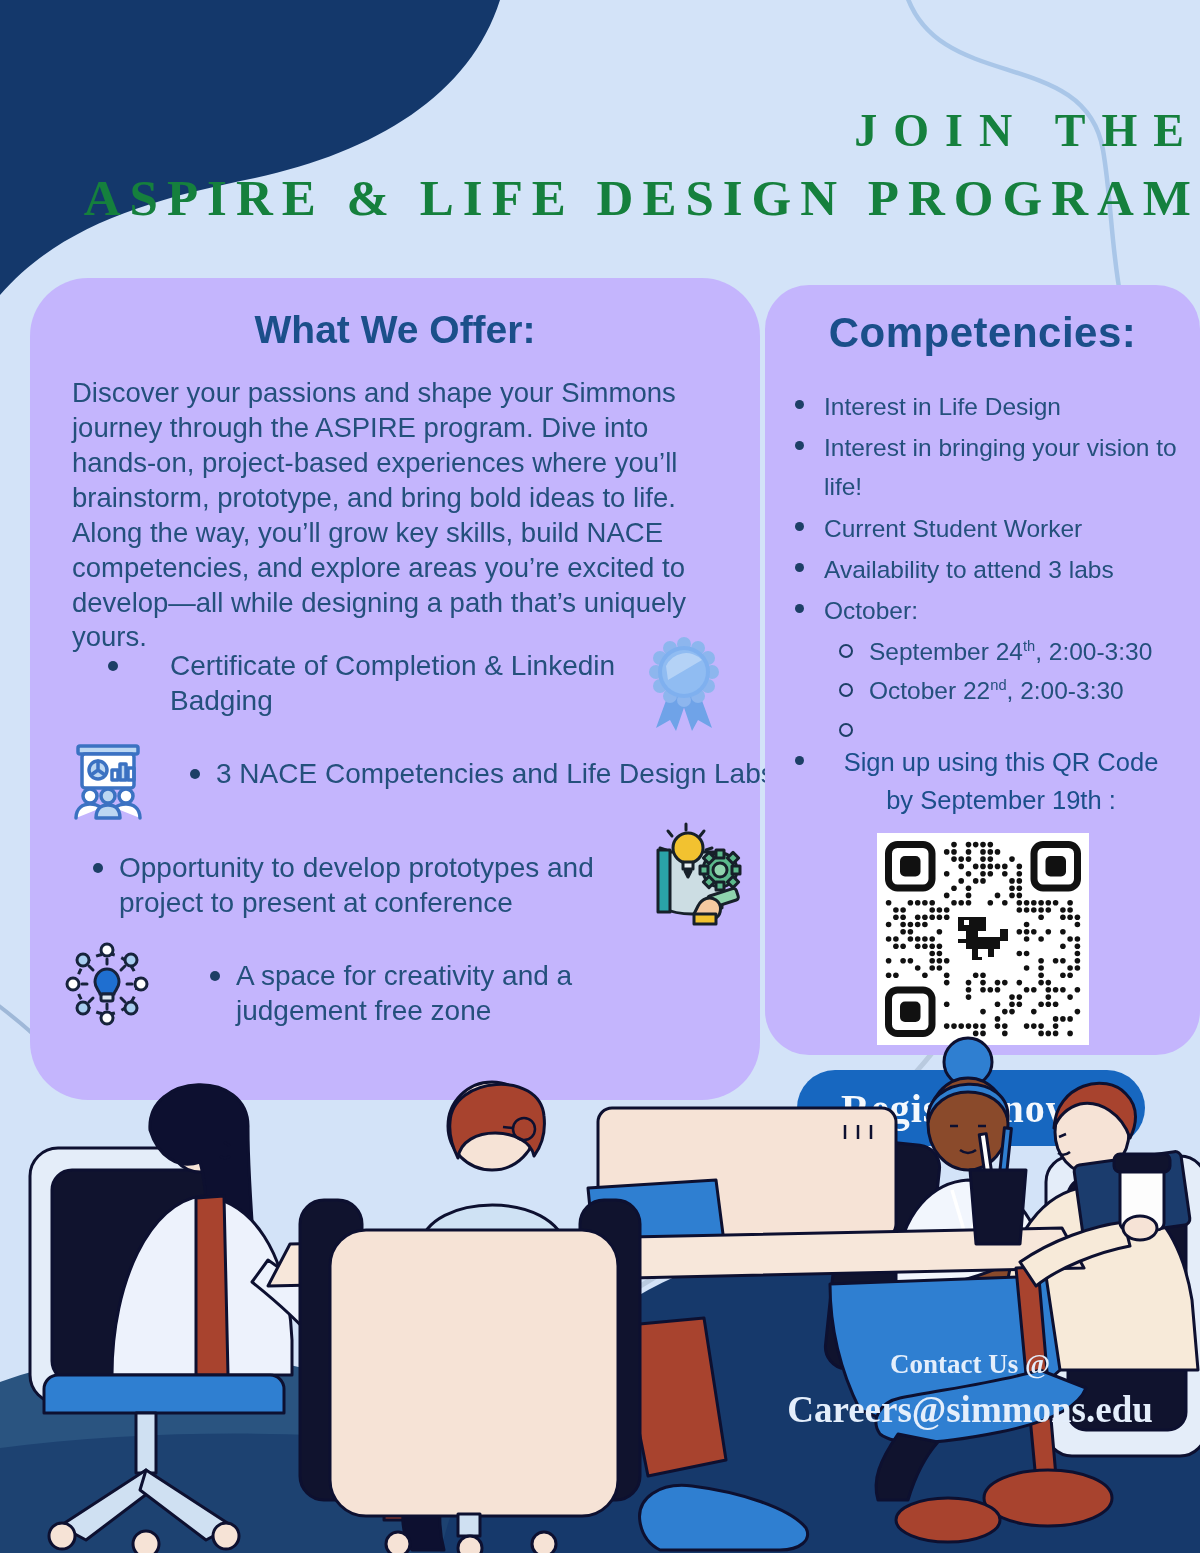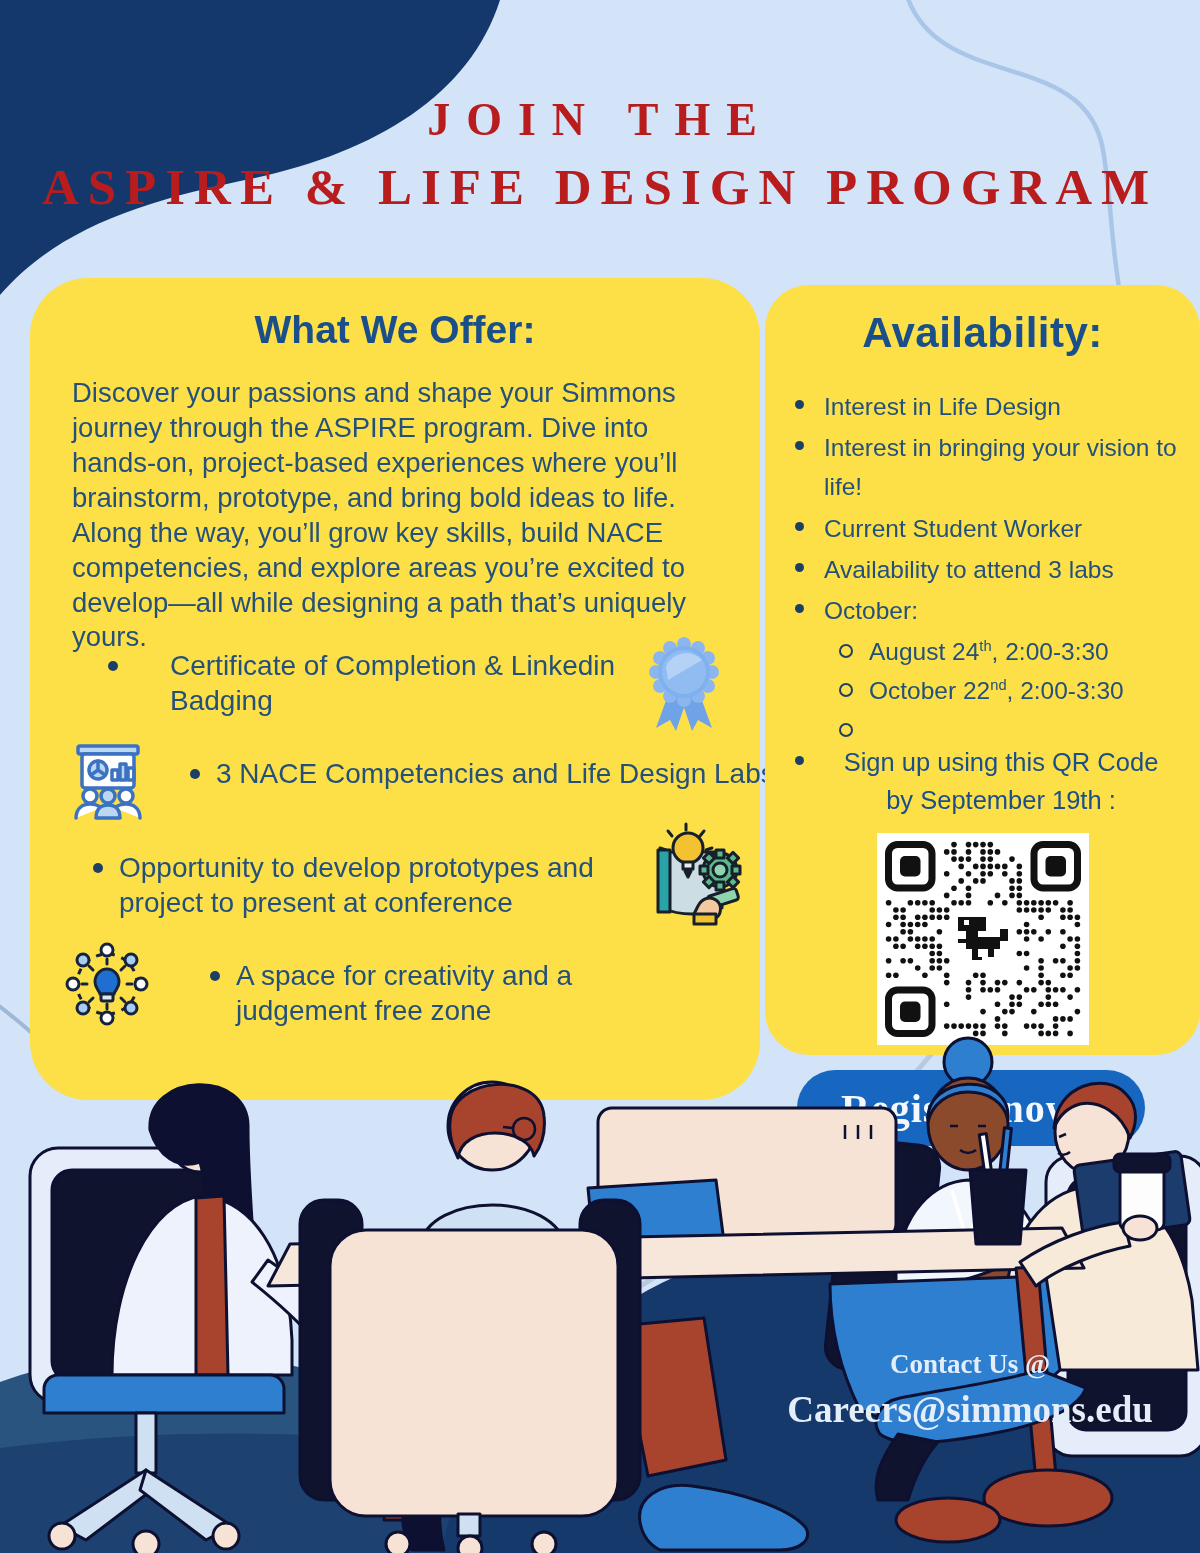--- a/index.html
+++ b/index.html
@@ -4,27 +4,27 @@
 <style>
   html,body{margin:0;padding:0;background:#e9eef5;}
   .poster{
     position:relative;width:1200px;height:1553px;margin:0 auto;overflow:hidden;
     background:#d3e3f8;font-family:"Liberation Sans",sans-serif;
   }
   svg{display:block;}
   .decor{position:absolute;left:0;top:0;width:1200px;height:1553px;pointer-events:none;}
 
   
-  .title{position:absolute;left:0;top:93px;width:100%;text-align:center;
-    color:#b91c1c;font-family:"Liberation Serif",serif;font-weight:700;}
+  .title{position:absolute;left:0;top:104px;width:100%;text-align:right;
+    color:#15803d;font-family:"Liberation Serif",serif;font-weight:700;}
   .title .l1{font-size:46px;letter-spacing:16px;}
   .title .l2{font-size:51px;letter-spacing:9px;margin-top:12px;}
 
   
-  .card{position:absolute;background:#fde047;box-sizing:border-box;}
+  .card{position:absolute;background:#c4b5fd;box-sizing:border-box;}
   .offer{left:30px;top:278px;width:730px;height:822px;border-radius:58px;padding:30px 40px;}
   .qual{left:765px;top:285px;width:435px;height:770px;border-radius:44px;padding:24px 16px;}
   .card h2{margin:0;text-align:center;font-weight:700;color:#1b4f8a;}
   .offer h2{font-size:39px;}
   .qual h2{font-size:42px;letter-spacing:.5px;}
   .offer p{margin:24px 2px 0;font-size:27.5px;line-height:1.27;color:#24507c;font-weight:500;}
 
   .orow{position:absolute;display:flex;font-size:28px;line-height:1.25;color:#24507c;font-weight:500;}
   .dot{flex:none;width:10px;height:10px;border-radius:50%;background:#1d3f66;margin:13px 16px 0 0;}
   .r1{left:108px;top:648px;width:540px;gap:36px;}
@@ -178,21 +178,21 @@
       <circle cx="19" cy="68" r="6" fill="#a9cdf0"></circle>
       <circle cx="9" cy="44" r="6" fill="#fff"></circle>
       <circle cx="19" cy="20" r="6" fill="#a9cdf0"></circle>
       <path d="M43,24 l0,-5 M57,30 l4,-4 M63,44 l5,0 M57,58 l4,4 M43,64 l0,5 M29,58 l-4,4 M23,44 l-5,0 M29,30 l-4,-4" stroke-linecap="round"></path>
     </g>
     <path d="M31,42 a12,13 0 1 1 24,0 c0,6 -4,8 -5,12 h-14 c-1,-4 -5,-6 -5,-12 z" fill="#1f6fd0" stroke="#17233c" stroke-width="3"></path>
     <rect x="37" y="54" width="12" height="7" rx="2" fill="#dfe8f2" stroke="#17233c" stroke-width="3"></rect>
   </svg>
 
   <div class="card qual">
-    <h2>Availability:</h2>
+    <h2>Competencies:</h2>
     <ul class="qlist">
       <li>
           <span class="dot"></span>
           <span>Interest in Life Design</span>
         </li>
       <li>
           <span class="dot"></span>
           <span>Interest in bringing your vision to life!</span>
         </li>
       <li>
@@ -204,21 +204,21 @@
           <span>Availability to attend 3 labs</span>
         </li>
       <li>
           <span class="dot"></span>
           <span>October:</span>
         </li>
     </ul>
     <ul class="sessions">
       <li>
           <span class="ring"></span>
-          <span><span>August 24</span><sup>th</sup><span>, 2:00-3:30</span></span>
+          <span><span>September 24</span><sup>th</sup><span>, 2:00-3:30</span></span>
         </li>
       <li>
           <span class="ring"></span>
           <span><span>October 22</span><sup>nd</sup><span>, 2:00-3:30</span></span>
         </li>
       <li>
           <span class="ring"></span>
         </li>
     </ul>
     <div class="signup">

